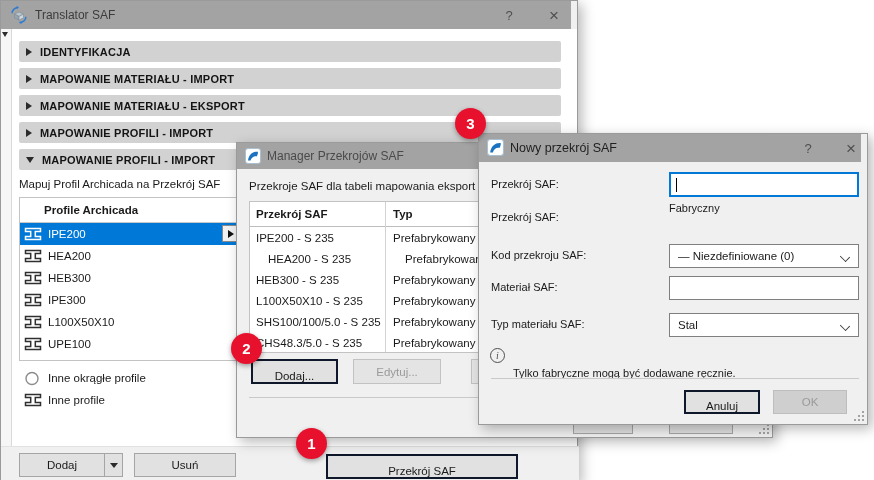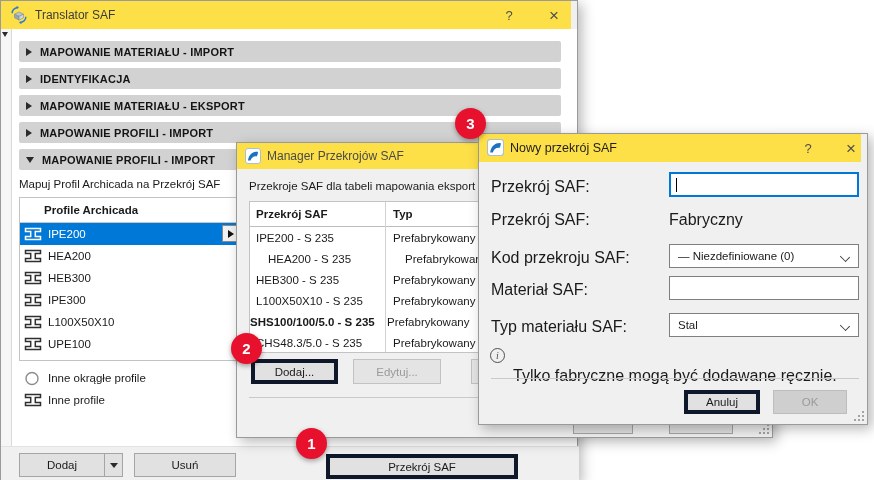--- a/index.html
+++ b/index.html
@@ -1,21 +1,21 @@
 <!DOCTYPE html>
 <html><head>
 <meta charset="utf-8">
 <style>
   html,body{margin:0;padding:0;background:#fff;}
   #canvas{position:relative;width:874px;height:480px;overflow:hidden;background:#fff;
           font-family:"Liberation Sans",sans-serif;color:#1a1a1a;}
   .abs{position:absolute;}
   .dlg{position:absolute;background:#f0f0f0;border:1px solid #9a9a9a;
        box-shadow:4px 4px 12px rgba(0,0,0,.28);box-sizing:border-box;}
-  .titlebar{position:absolute;left:0;top:0;right:6px;background:#fde047;display:flex;align-items:center;}
+  .titlebar{position:absolute;left:0;top:0;right:6px;background:#a3a3a3;display:flex;align-items:center;}
   .title-text{font-size:12px;color:#3c3c3c;white-space:nowrap;}
   .cap-btn{position:absolute;top:0;height:28px;width:28px;display:flex;align-items:center;
            justify-content:center;color:#4f4f4f;}
   .help-glyph{font-size:13px;} .close-glyph{font-size:17px;line-height:1;}
   .section-bar{height:21px;margin-bottom:6px;background:#d2d2d2;border-radius:2px;
                display:flex;align-items:center;padding-left:7px;box-sizing:border-box;}
   .section-label{font-size:11px;font-weight:bold;color:#141414;margin-left:8px;letter-spacing:.2px;white-space:nowrap;}
   .tri-r{width:0;height:0;border-left:6px solid #2b2b2b;border-top:4px solid transparent;border-bottom:4px solid transparent;}
   .tri-d{width:0;height:0;border-top:6px solid #2b2b2b;border-left:4px solid transparent;border-right:4px solid transparent;}
   .caption{font-size:11.5px;white-space:nowrap;}
@@ -26,26 +26,26 @@
   .prow .picon{width:18px;height:14px;margin:0 6px 0 4px;flex:0 0 auto;color:#2f2f2f;}
   .prow.sel{background:#0078d7;color:#fff;}
   .prow.sel .picon{color:#fff;}
   .row-arrow-btn{position:absolute;right:3px;top:2px;width:17px;height:17px;background:#f1f1f1;
                  border:1px solid #8a8a8a;display:flex;align-items:center;justify-content:center;box-sizing:border-box;}
   .mini-tri-r{width:0;height:0;border-left:6px solid #111;border-top:4px solid transparent;border-bottom:4px solid transparent;}
   .other-row{height:22px;display:flex;align-items:center;font-size:11.5px;}
   .other-row .oicon{width:16px;height:15px;margin:0 8px 0 3px;}
   .btn{position:absolute;background:#e1e1e1;border:1px solid #a5a5a5;font-size:11.5px;color:#1a1a1a;
        display:flex;align-items:center;justify-content:center;box-sizing:border-box;cursor:default;}
-  .btn.focusblue{border:4px solid #0f172a;}
+  .btn.focusblue{border:2px solid #0f172a;align-items:flex-end;}
   .btn.disabled{background:#d6d6d6;border-color:#bdbdbd;color:#9a9a9a;}
   .split-arrow{position:absolute;background:#e1e1e1;border:1px solid #a5a5a5;display:flex;align-items:center;
                justify-content:center;box-sizing:border-box;}
   .tri-d-sm{width:0;height:0;border-top:5px solid #2b2b2b;border-left:4px solid transparent;border-right:4px solid transparent;}
-  .field-label{font-size:16px;white-space:nowrap;}
+  .field-label{font-size:11px;white-space:nowrap;}
   .tinput{position:absolute;background:#fff;border:1px solid #7f7f7f;box-sizing:border-box;}
   .tinput.focusblue{border:2px solid #0078d7;}
   .caret{position:absolute;left:5px;top:4px;width:1px;height:14px;background:#000;}
   .combo{position:absolute;background:#fff;border:1px solid #7f7f7f;box-sizing:border-box;
          display:flex;align-items:center;font-size:11.5px;padding-left:8px;}
   .chev{position:absolute;right:9px;top:8px;width:7px;height:7px;border-right:1.4px solid #3c3c3c;
         border-bottom:1.4px solid #3c3c3c;transform:rotate(45deg) scaleY(.8);}
   .info-icon{width:15px;height:15px;border:1px solid #4f4f4f;border-radius:50%;color:#4f4f4f;
              font-size:10px;display:flex;align-items:center;justify-content:center;
              font-family:"Liberation Serif",serif;font-style:italic;box-sizing:border-box;}
@@ -82,25 +82,25 @@
     </div>
 
     <div class="abs" style="left:11px;top:28px;width:565px;height:417px;background:#fff;"></div>
     <div class="abs" style="left:0;top:28px;width:11px;height:452px;background:#f6f6f6;border-right:1px solid #d9d9d9;box-sizing:border-box;">
       <span class="tri-d" style="position:absolute;left:1px;top:3px;border-top-width:5px;border-left-width:3.5px;border-right-width:3.5px;"></span>
     </div>
 
     <div class="abs" style="left:18px;top:40px;width:542px;">
         <div class="section-bar">
           <span class="tri-r"></span>
+          <span class="section-label">IDENTYFIKACJA</span>
+        </div>
+        <div class="section-bar">
+          <span class="tri-r"></span>
           <span class="section-label">MAPOWANIE MATERIAŁU - IMPORT</span>
-        </div>
-        <div class="section-bar">
-          <span class="tri-r"></span>
-          <span class="section-label">IDENTYFIKACJA</span>
         </div>
         <div class="section-bar">
           <span class="tri-r"></span>
           <span class="section-label">MAPOWANIE MATERIAŁU - EKSPORT</span>
         </div>
         <div class="section-bar">
           <span class="tri-r"></span>
           <span class="section-label">MAPOWANIE PROFILI - IMPORT</span>
         </div>
         <div class="section-bar">
@@ -218,21 +218,21 @@
           </div>
           <div class="mrow">
             <span style="margin-left: 6px; width: 130px; flex: 0 0 auto; white-space: nowrap;">HEB300 - S 235</span>
             <span style="margin-left: 7px; white-space: nowrap;">Prefabrykowany</span>
           </div>
           <div class="mrow">
             <span style="margin-left: 6px; width: 130px; flex: 0 0 auto; white-space: nowrap;">L100X50X10 - S 235</span>
             <span style="margin-left: 7px; white-space: nowrap;">Prefabrykowany</span>
           </div>
           <div class="mrow">
-            <span style="margin-left: 0; width: 130px; flex: 0 0 auto; white-space: nowrap; font-weight: bold;">SHS100/100/5.0 - S 235</span>
+            <span style="margin-left: 6px; width: 130px; flex: 0 0 auto; white-space: nowrap;">SHS100/100/5.0 - S 235</span>
             <span style="margin-left: 7px; white-space: nowrap;">Prefabrykowany</span>
           </div>
           <div class="mrow">
             <span style="margin-left: 6px; width: 130px; flex: 0 0 auto; white-space: nowrap;">CHS48.3/5.0 - S 235</span>
             <span style="margin-left: 7px; white-space: nowrap;">Prefabrykowany</span>
           </div>
         </div>
     </div>
 
     <div class="btn focusblue" style="left:14px;top:216px;width:87px;height:25px;">
@@ -270,21 +270,21 @@
       <span class="cap-btn help-glyph" style="left:315px;">?</span>
       <span class="cap-btn close-glyph" style="left:358px;">×</span>
     </div>
 
     <span class="field-label abs" style="left:12px;top:44px;">Przekrój SAF:</span>
     <div class="tinput focusblue" style="left:190px;top:38px;width:190px;height:25px;">
       <span class="caret"></span>
     </div>
 
     <span class="field-label abs" style="left:12px;top:77px;">Przekrój SAF:</span>
-    <span class="field-label abs" style="left:190px;top:77px;">Fabryczny</span>
+    <span class="field-label abs" style="left:190px;top:68px;">Fabryczny</span>
 
     <span class="field-label abs" style="left:12px;top:115px;">Kod przekroju SAF:</span>
     <div class="combo" style="left:190px;top:110px;width:190px;height:24px;">
       <span>— Niezdefiniowane (0)</span>
       <span class="chev"></span>
     </div>
 
     <span class="field-label abs" style="left:12px;top:147px;">Materiał SAF:</span>
     <div class="tinput" style="left:190px;top:142px;width:190px;height:24px;"></div>
 

